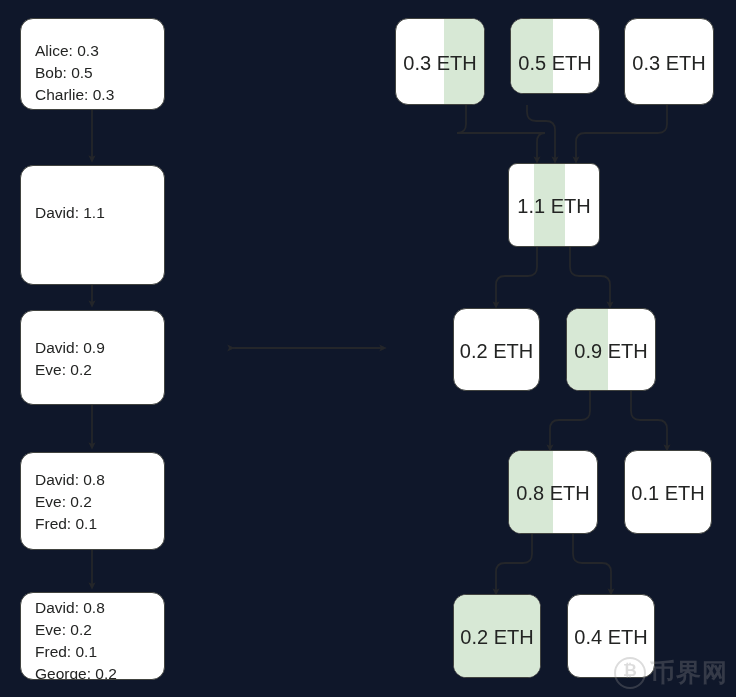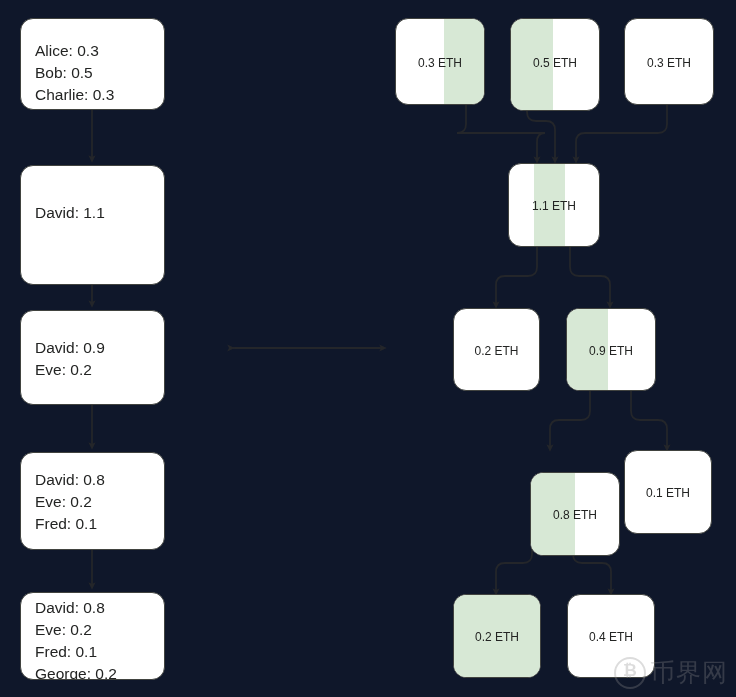--- a/index.html
+++ b/index.html
@@ -58,21 +58,21 @@
   }
   
   .ethnode {
     border-radius: 13px;
   }
   .ethnode .txt {
     position: absolute;
     left: 0;
     right: 0;
     text-align: center;
-    font-size: 12px;
+    font-size: 20px;
     line-height: 18px;
     color: #232423;
   }
   #watermark {
     position: absolute;
     right: 8px;
     bottom: 8px;
     display: flex;
     align-items: center;
     gap: 4px;
@@ -86,21 +86,21 @@
     border: 2px solid #8d8d8d;
     color: #8d8d8d;
     font-size: 17px;
     line-height: 24px;
     text-align: center;
     font-weight: bold;
   }
   #watermark .wm-text {
     color: #8d8d8d;
     font-size: 25px;
-    font-weight: normal;
+    font-weight: bold;
     letter-spacing: 1px;
   }
 </style>
 </head>
 <body>
 
 <div id="canvas">
 
   <svg id="edges" viewBox="0 0 736 697" width="736" height="697">
     <defs>
@@ -162,44 +162,44 @@
 Eve: 0.2
 Fred: 0.1
 George: 0.2</div>
   </div>
 
   <div class="node ethnode" style="left:395px; top:18px; width:90px; height:87px;">
     <div class="fillband" style="left:55%; right:0;"></div>
     <div class="txt" style="top:35px;">0.3 ETH</div>
   </div>
 
-  <div class="node ethnode" style="left:510px; top:18px; width:90px; height:93px;">
+  <div class="node ethnode" style="left:510px; top:18px; width:90px; height:76px;">
     <div class="fillband" style="left:0; right:52%;"></div>
     <div class="txt" style="top:35px;">0.5 ETH</div>
   </div>
 
   <div class="node ethnode" style="left:624px; top:18px; width:90px; height:87px;">
     <div class="txt" style="top:35px;">0.3 ETH</div>
   </div>
 
-  <div class="node ethnode" style="left:508px; top:163px; width:92px; height:84px;">
+  <div class="node ethnode" style="left:508px; top:163px; width:92px; height:84px;border-radius:9px;">
     <div class="fillband" style="left:28%; right:38%;"></div>
     <div class="txt" style="top:33px;">1.1 ETH</div>
   </div>
 
   <div class="node ethnode" style="left:453px; top:308px; width:87px; height:83px;">
     <div class="txt" style="top:33px;">0.2 ETH</div>
   </div>
 
   <div class="node ethnode" style="left:566px; top:308px; width:90px; height:83px;">
     <div class="fillband" style="left:0; right:53%;"></div>
     <div class="txt" style="top:33px;">0.9 ETH</div>
   </div>
 
-  <div class="node ethnode" style="left:508px; top:472px; width:90px; height:84px;margin-left:22px;">
+  <div class="node ethnode" style="left:508px; top:450px; width:90px; height:84px;">
     <div class="fillband" style="left:0; right:50%;"></div>
     <div class="txt" style="top:33px;">0.8 ETH</div>
   </div>
 
   <div class="node ethnode" style="left:624px; top:450px; width:88px; height:84px;">
     <div class="txt" style="top:33px;">0.1 ETH</div>
   </div>
 
   <div class="node ethnode" style="left:453px; top:594px; width:88px; height:84px;">
     <div class="fillband" style="left:0; right:0;"></div>

